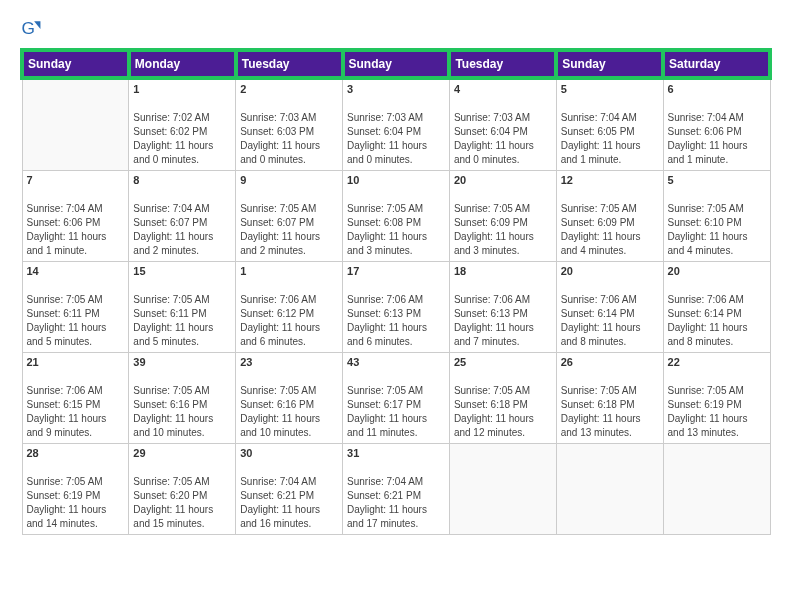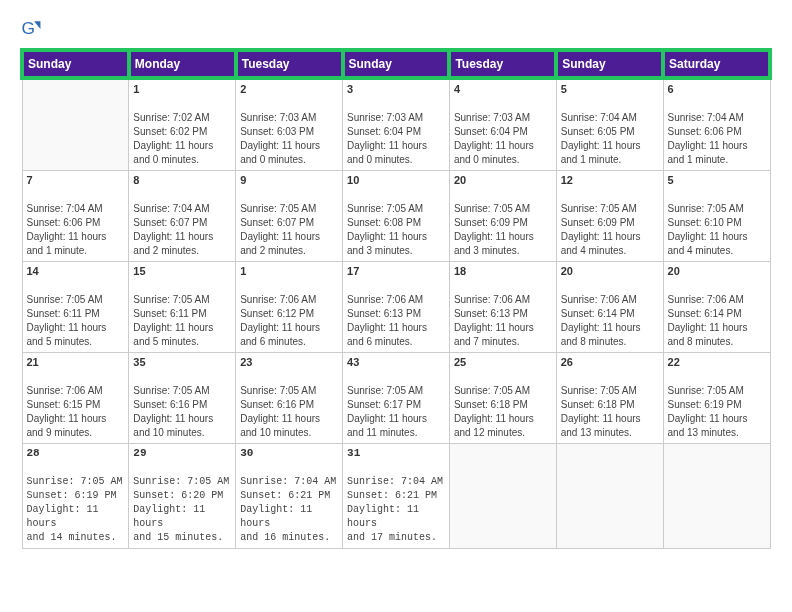--- a/index.html
+++ b/index.html
@@ -71,21 +71,20 @@
     tbody tr td {
       border: 1px solid #ccc;
       vertical-align: top;
       padding: 3px 4px 3px 4px;
       font-size: 9.5px;
       color: #333;
       height: 80px;
     }
     tbody tr:last-child td {
       height: 78px;
-      font-family: Liberation Mono, monospace;
     }
     .day-num {
       font-size: 11px;
       font-weight: bold;
       color: #333;
       display: block;
       margin-bottom: 1px;
     }
     .day-info {
       font-size: 10px;
@@ -280,21 +279,21 @@
         </tr>
         <tr>
           <td>
             <span class="day-num">21</span>
             <div class="day-info" style="white-space: pre-line;">Sunrise: 7:06 AM
 Sunset: 6:15 PM
 Daylight: 11 hours
 and 9 minutes.</div>
           </td>
           <td>
-            <span class="day-num">35</span>
+            <span class="day-num">39</span>
             <div class="day-info" style="white-space: pre-line;">Sunrise: 7:05 AM
 Sunset: 6:16 PM
 Daylight: 11 hours
 and 10 minutes.</div>
           </td>
           <td>
             <span class="day-num">23</span>
             <div class="day-info" style="white-space: pre-line;">Sunrise: 7:05 AM
 Sunset: 6:16 PM
 Daylight: 11 hours

